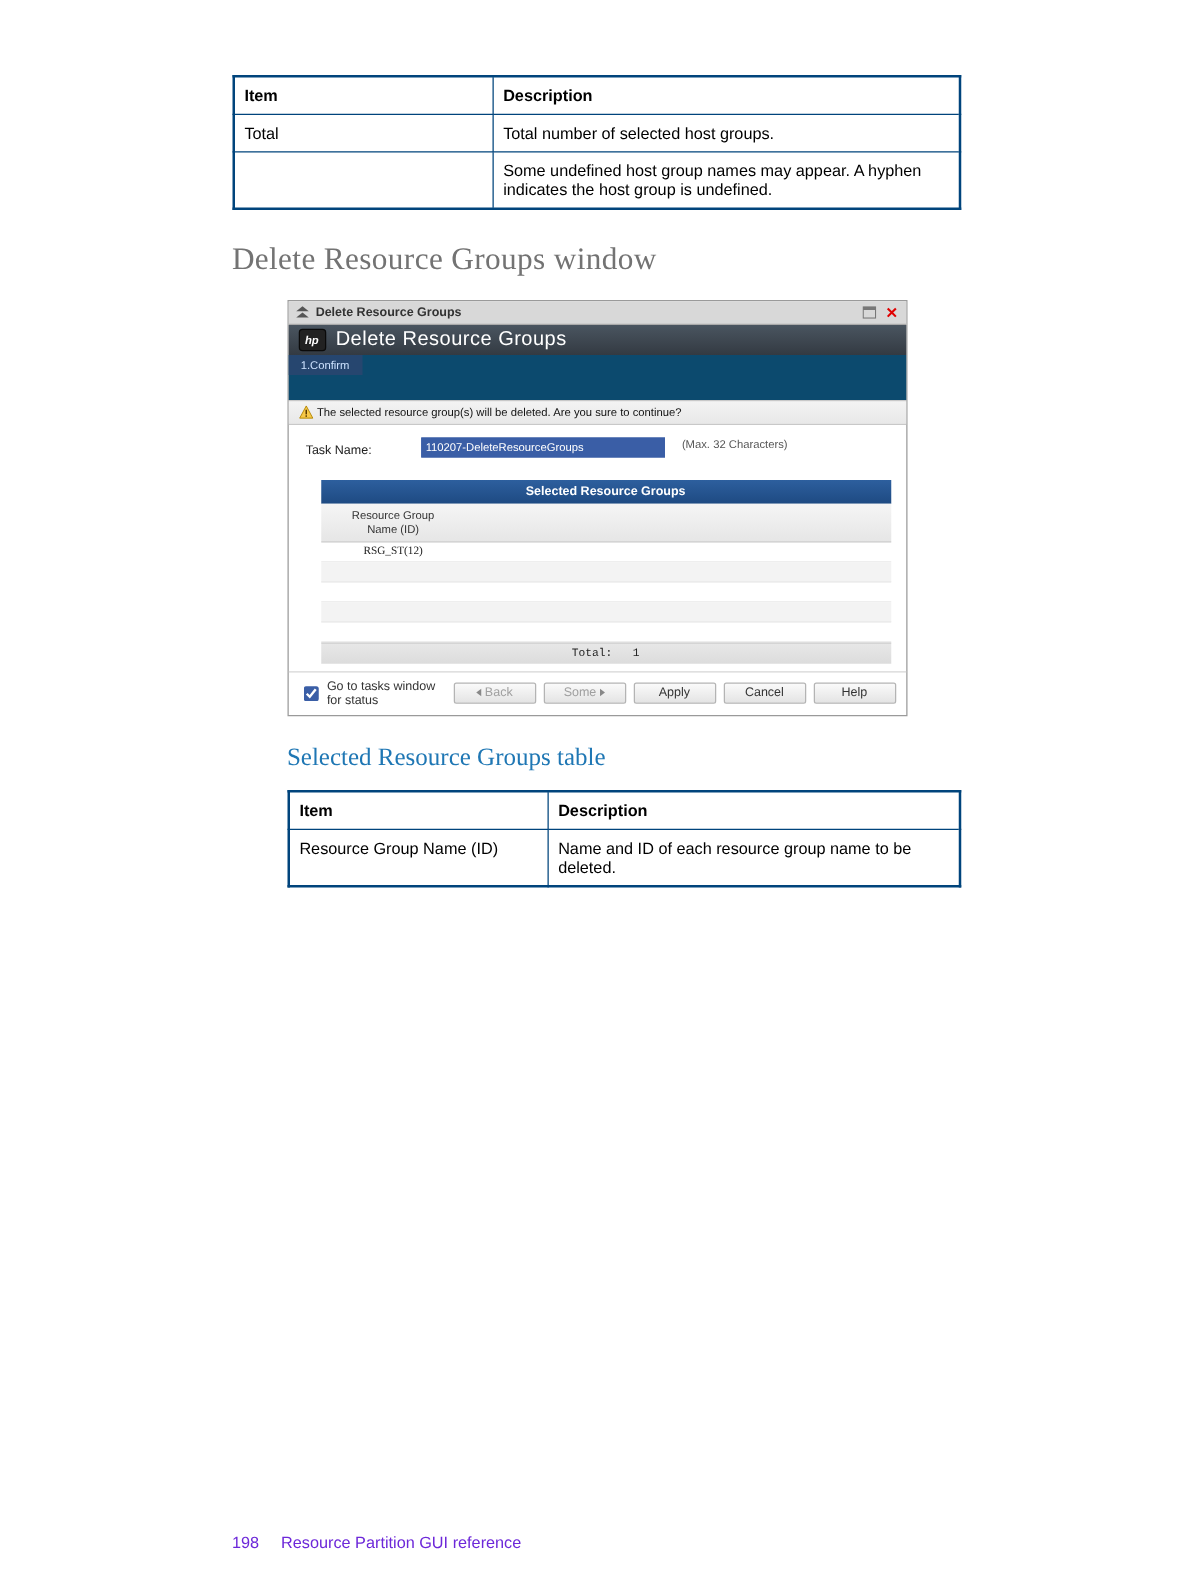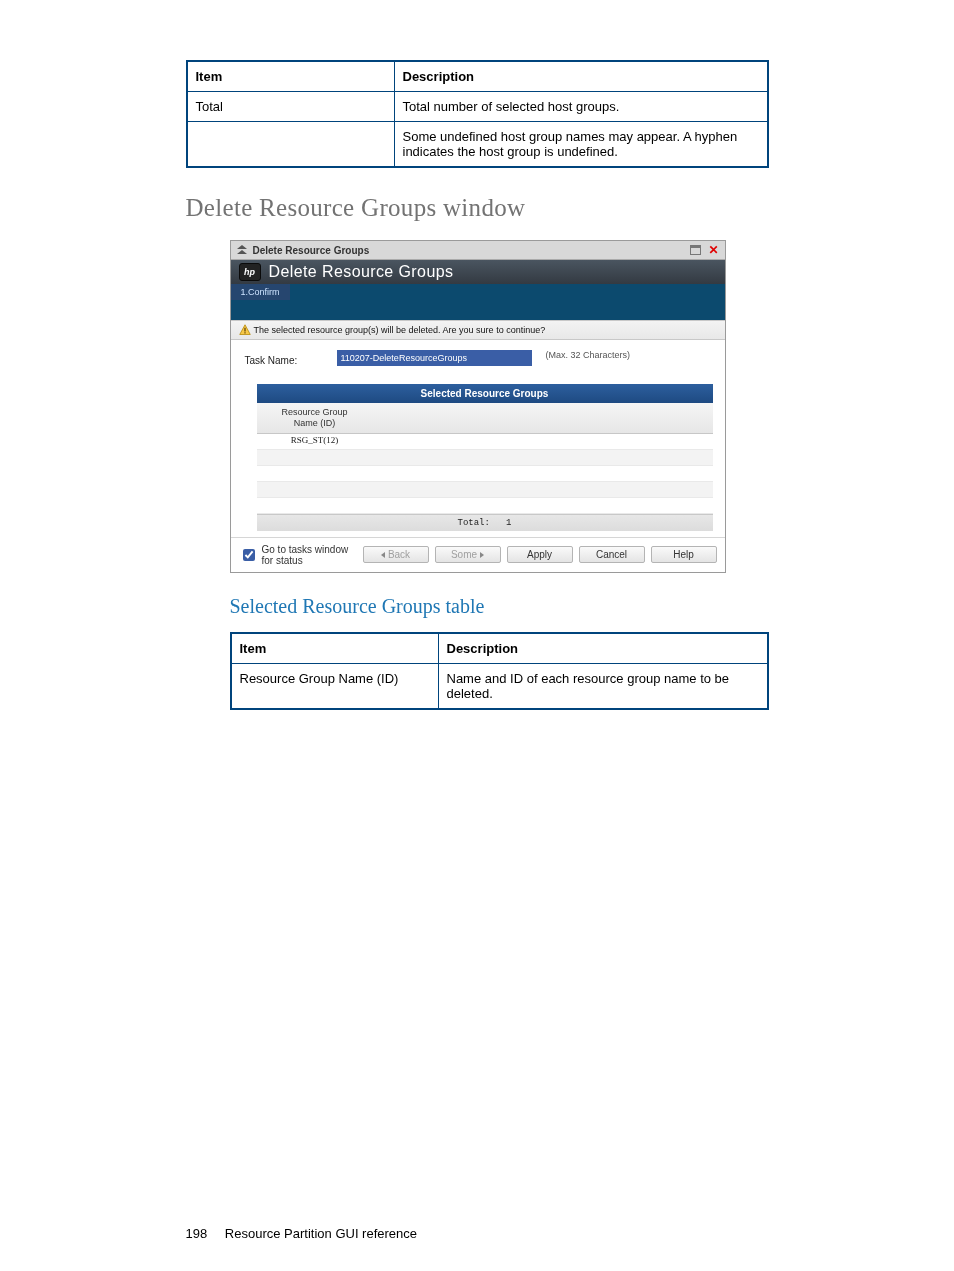--- a/index.html
+++ b/index.html
@@ -175,21 +175,21 @@
     border:1px solid #b4b4b4; border-radius:2px;
     padding:2px 10px; font-size:10px; color:#333;
     min-width:44px; text-align:center;
   }
   .btn.disabled { color:#a0a0a0; }
   .tri-left, .tri-right { display:inline-block; width:0;height:0; vertical-align:middle; }
   .tri-left { border-top:3px solid transparent; border-bottom:3px solid transparent; border-right:4px solid #888; margin-right:3px;}
   .tri-right { border-top:3px solid transparent; border-bottom:3px solid transparent; border-left:4px solid #888; margin-left:3px;}
 
   .footer {
-    position:absolute; left:90px; bottom:30px; font-size:13px; color:#000000;text-align:center;
+    position:absolute; left:90px; bottom:30px; font-size:13px; color:#6d28d9;text-align:center;
   }
   .footer .pno { margin-right:14px; }
 </style>
 </head>
 <body>
 
 <div class="page">
 
   <table class="doc-table">
     <thead>

